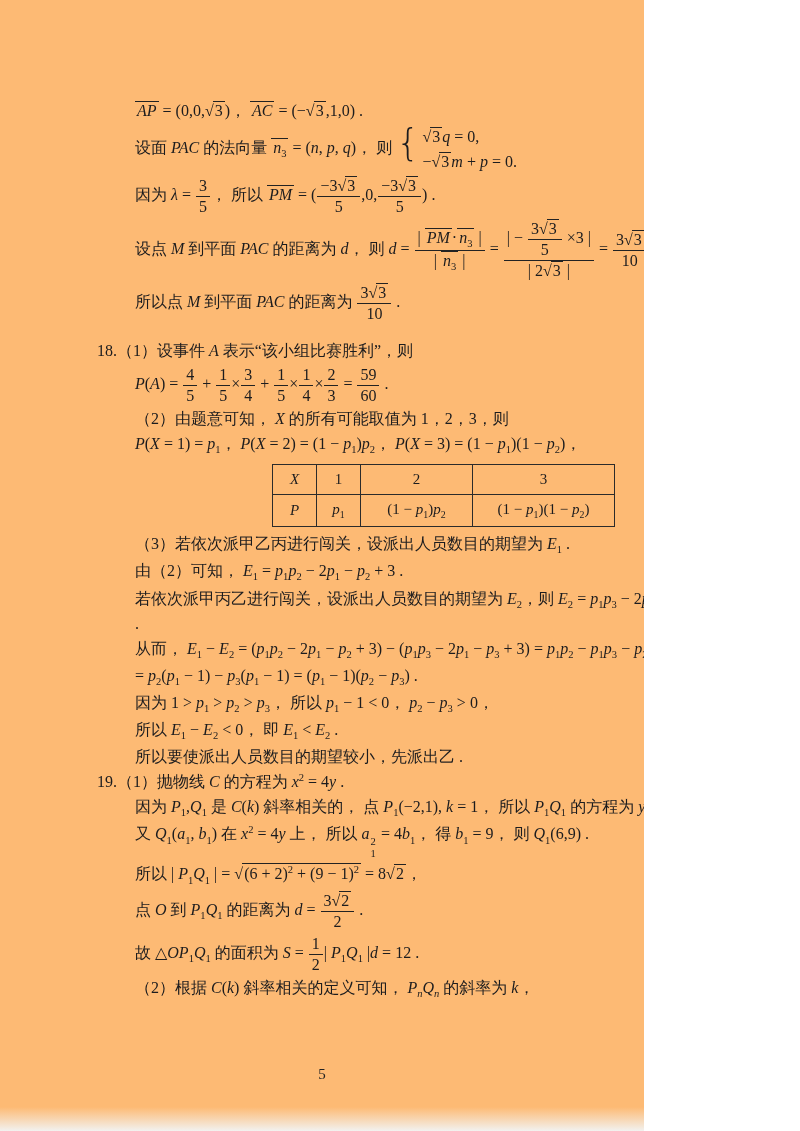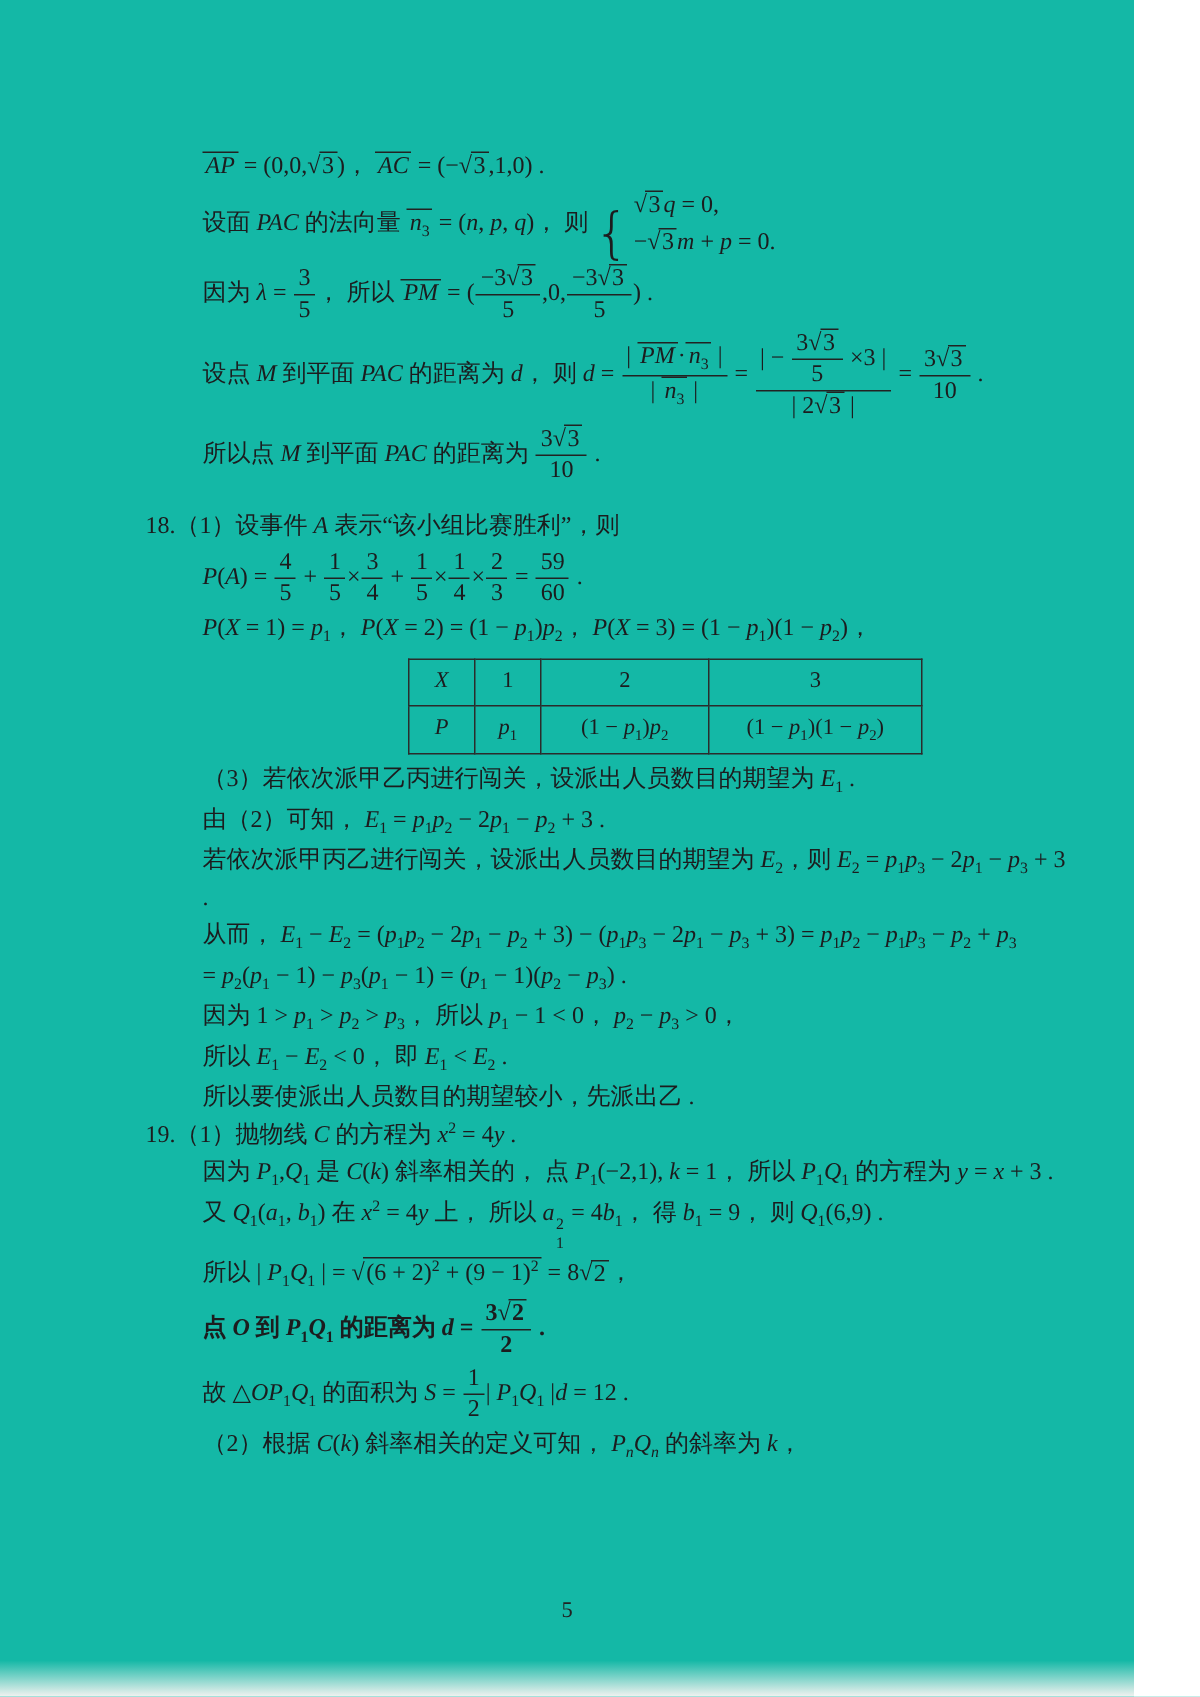--- a/index.html
+++ b/index.html
@@ -1,36 +1,36 @@
 <!DOCTYPE html>
 <html><head>
 <meta charset="utf-8">
 <style>
   *{margin:0;padding:0;box-sizing:border-box}
   html,body{background:#ffffff}
-  .page{width:756px;height:1131px;background:#14b8a6;position:relative;overflow:hidden;
+  .page{width:644px;height:1131px;background:#fdba74;position:relative;overflow:hidden;
         font-family:"Liberation Serif","DejaVu Serif",serif;font-size:16px;color:#1c1c1e}
   .content{position:absolute;left:135px;top:100px;width:582px}
   .line{line-height:1.42;margin-bottom:2px}
   .outdent{margin-left:-38px}
   .cont{}
   .mt{margin-top:16px}
-  .strong{font-weight:bold}
+  .strong{font-weight:normal}
   sub,sup{font-size:66%}
   sub i,sup i{font-size:100%}
   
   f{display:inline-flex;flex-direction:column;vertical-align:middle;text-align:center;padding:0 1px;line-height:1.25}
   f>n{display:block;border-bottom:1px solid #222;padding:0 3px}
   f>d{display:block;padding:0 3px}
   
   r{display:inline-block;border-top:1px solid #222;line-height:1.15;padding:0 2px;margin-left:-1px}
   
   v{display:inline-block;border-top:1px solid #222;line-height:1.1;padding:0 2px}
   
-  c{display:inline-flex;align-items:flex-end;vertical-align:middle}
+  c{display:inline-flex;align-items:flex-start;vertical-align:middle}
   c::before{content:'{';font-family:"DejaVu Sans",sans-serif;font-weight:300;font-size:230%;line-height:1;margin-right:3px}
   c>g{display:inline-flex;flex-direction:column}
   c>g>e{display:block;line-height:1.55;text-align:left}
   
   k{display:inline-flex;flex-direction:column;align-items:flex-start;vertical-align:-0.5em;font-size:66%;line-height:1.2;margin:0 1px}
   k>e{display:block}
   
   .dist-table{border-collapse:collapse;margin:6px 0 6px 137px;font-size:15px}
   .dist-table td{border:1.6px solid #2b2b2b;text-align:center;padding:4px 8px;height:30px}
   .dist-table td:nth-child(1){width:44px}
@@ -96,20 +96,21 @@
         </f>×<f>
           <n>1</n>
           <d>4</d>
         </f>×<f>
           <n>2</n>
           <d>3</d>
         </f> = <f>
           <n>59</n>
           <d>60</d>
         </f> .</div>
+      <div class="line">（2）由题意可知， <i>X</i> 的所有可能取值为 1，2，3，则</div>
       <div class="line"><i>P</i>(<i>X</i> = 1) = <i>p</i><sub>1</sub>， <i>P</i>(<i>X</i> = 2) = (1 − <i>p</i><sub>1</sub>)<i>p</i><sub>2</sub>， <i>P</i>(<i>X</i> = 3) = (1 − <i>p</i><sub>1</sub>)(1 − <i>p</i><sub>2</sub>)，</div>
       <div class="line">
         <table class="dist-table">
           <tbody>
             <tr>
               <td><i>X</i></td>
               <td>1</td>
               <td>2</td>
               <td>3</td>
             </tr>

